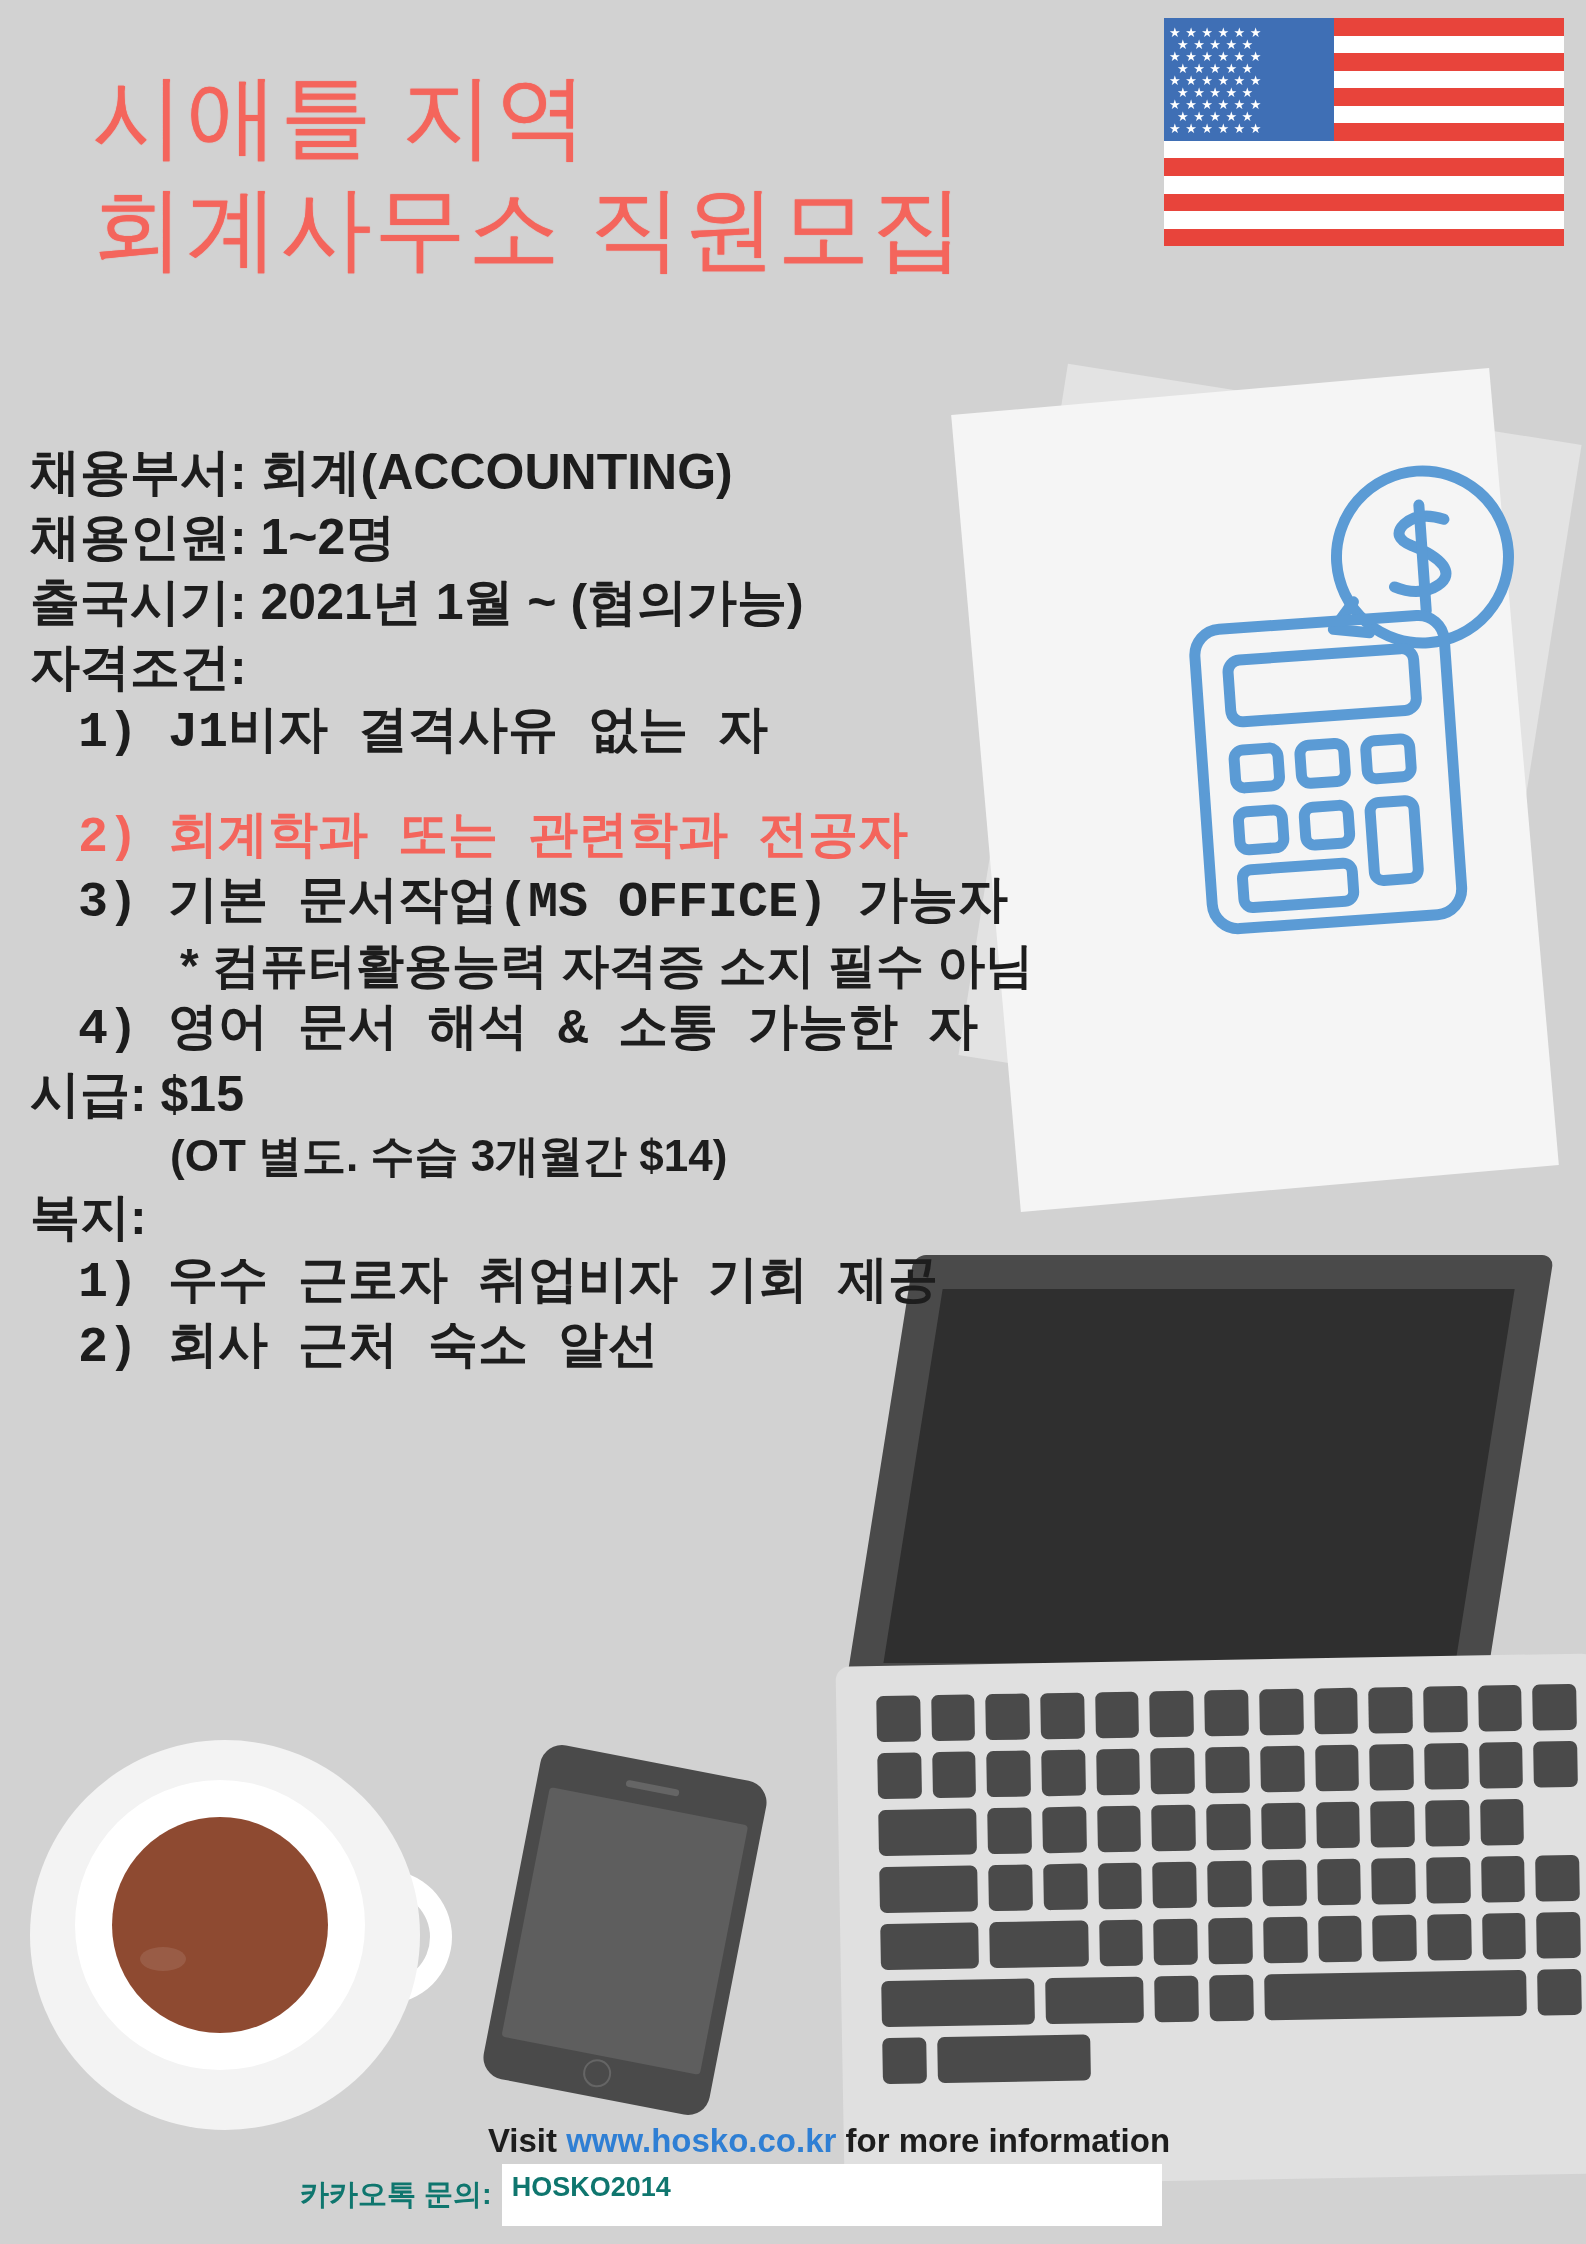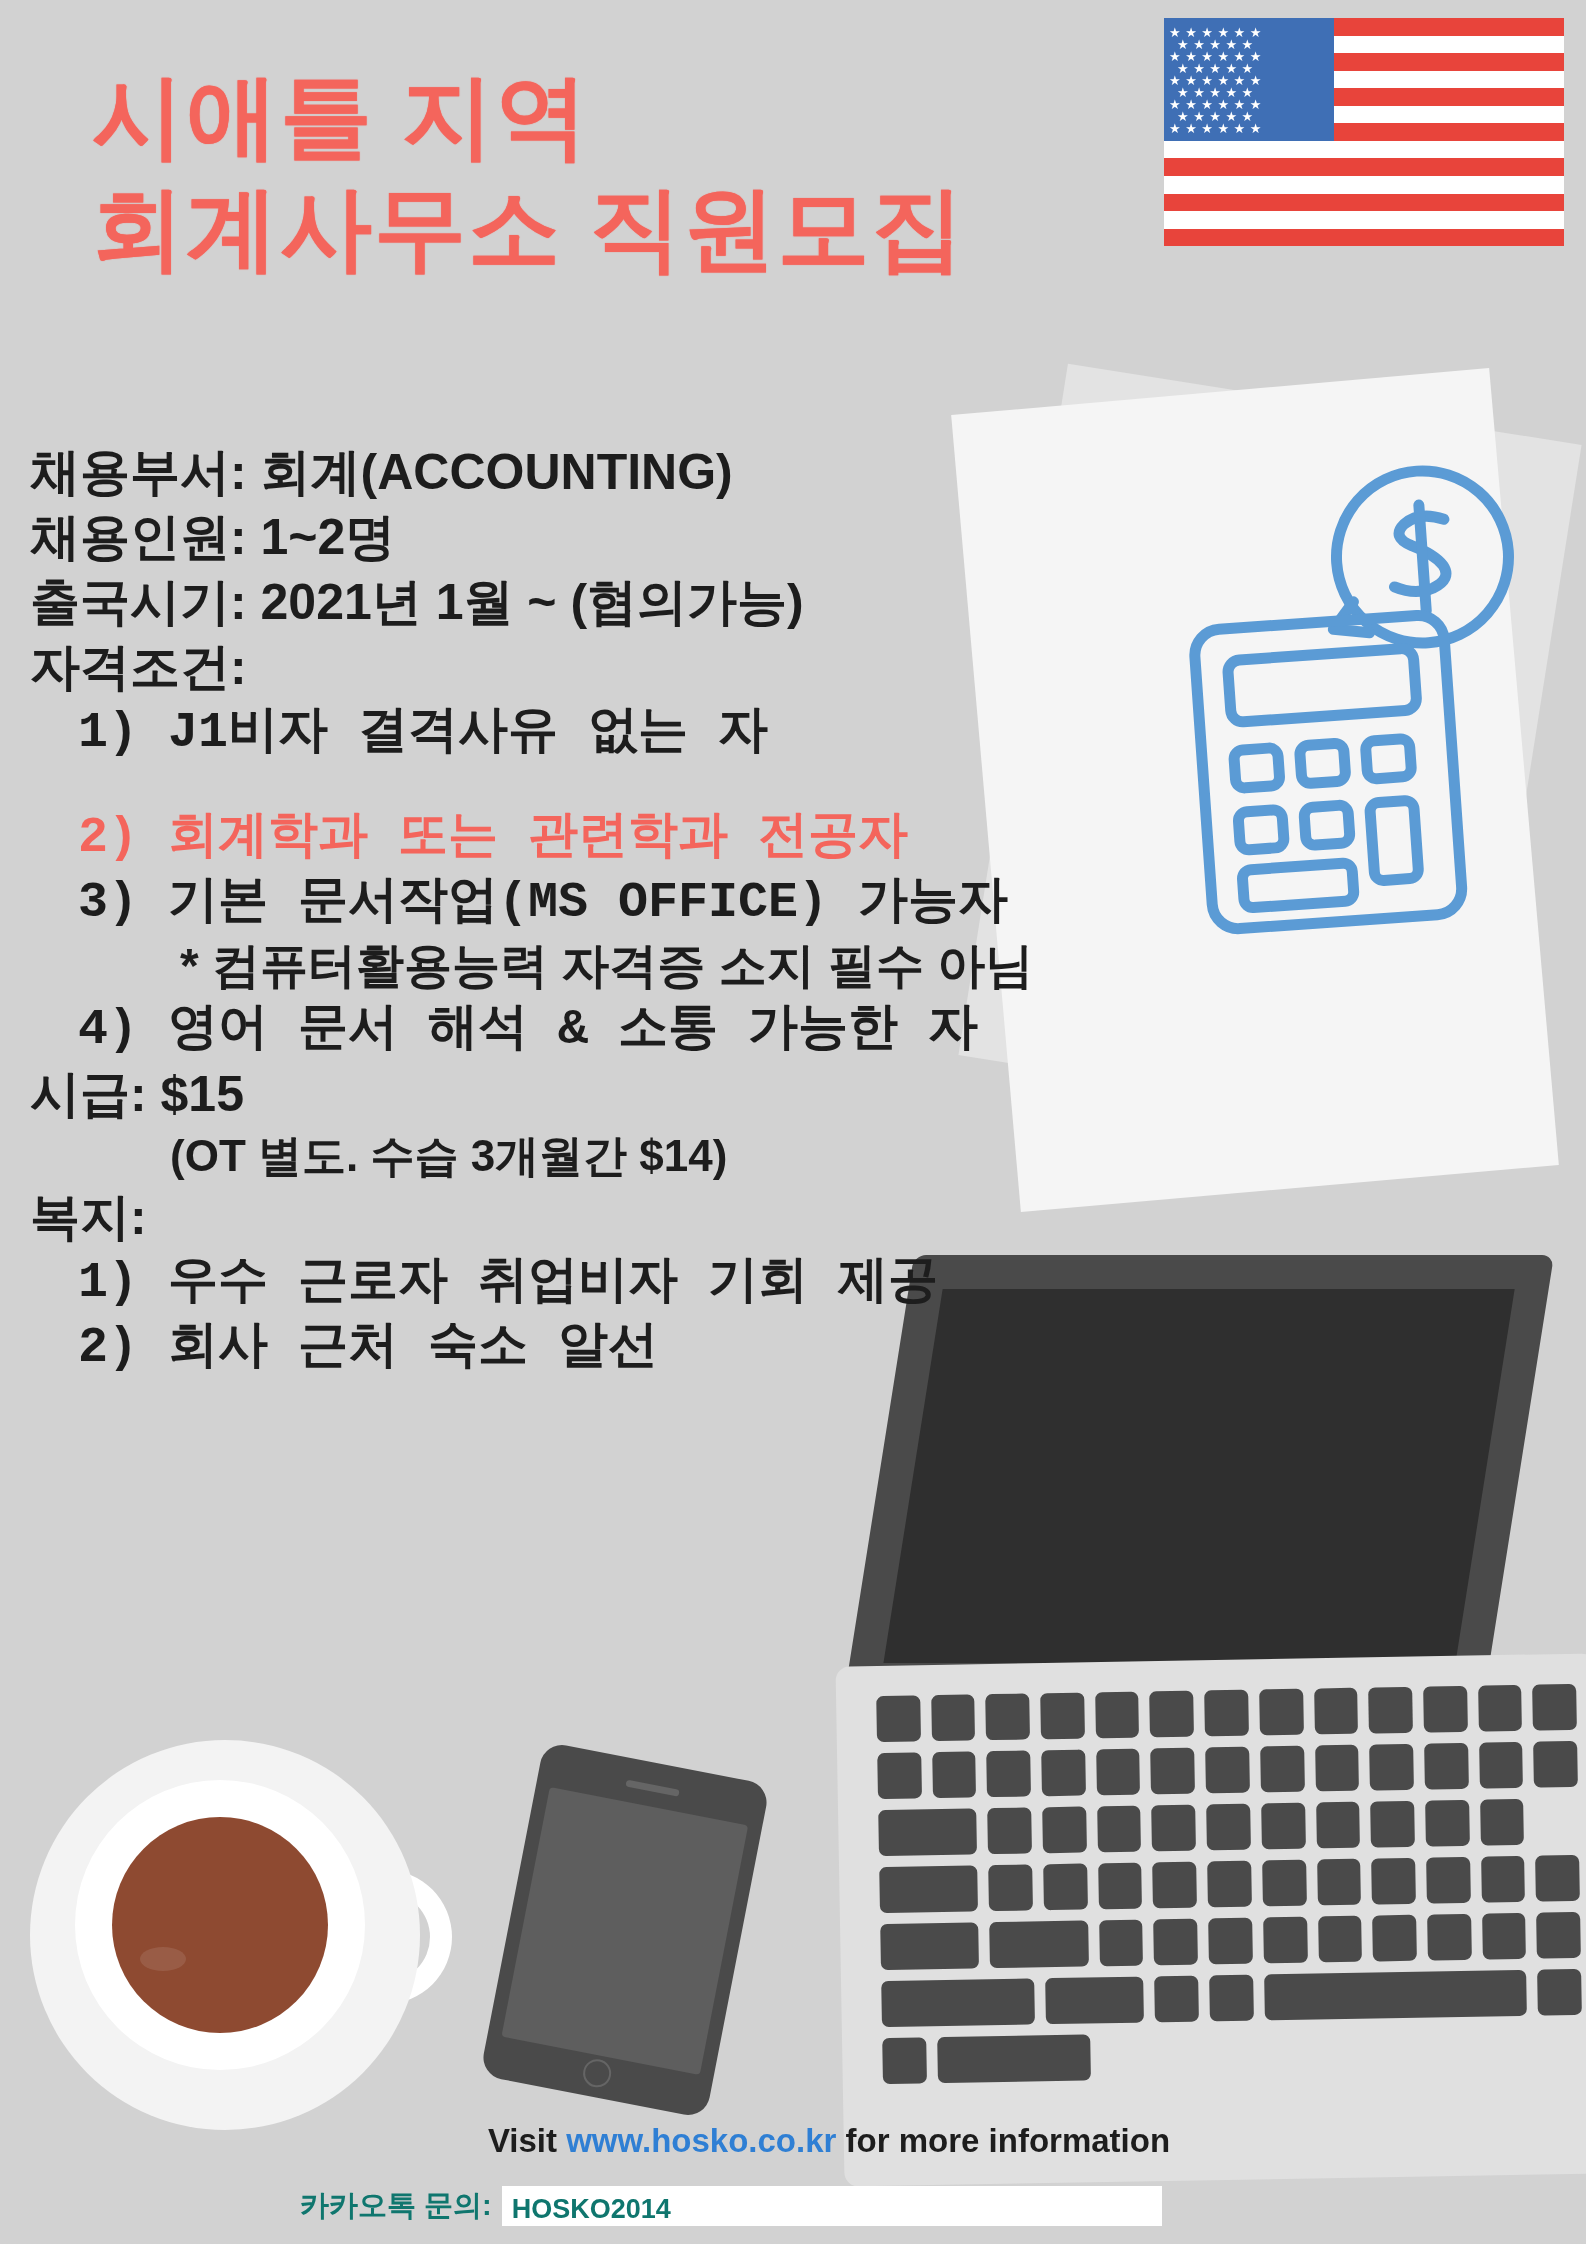--- a/index.html
+++ b/index.html
@@ -229,21 +229,21 @@
     border: 2px solid #656565;
   }
 
   
   .title {
     position: absolute;
     left: 92px;
     top: 60px;
     color: #f4655c;
     font-size: 92px;
-    font-weight: bold;
+    font-weight: normal;
     line-height: 1.22;
     letter-spacing: 2px;
     white-space: pre-line;
     text-shadow: 0 0 1px #f4655c;
   }
   .body-block {
     position: absolute;
     left: 30px;
     top: 440px;
     width: 1100px;
@@ -278,21 +278,21 @@
     display: flex;
     align-items: center;
     font-size: 29px;
     font-weight: bold;
     color: #0f766e;
   }
   .kakao-box {
     margin-left: 10px;
     background: #ffffff;
     width: 660px;
-    height: 40px;
+    height: 62px;
     line-height: 46px;
     padding-left: 10px;
     box-sizing: border-box;
     font-size: 27px;
   }
 </style>
 </head>
 <body>
 
 <div class="poster">

